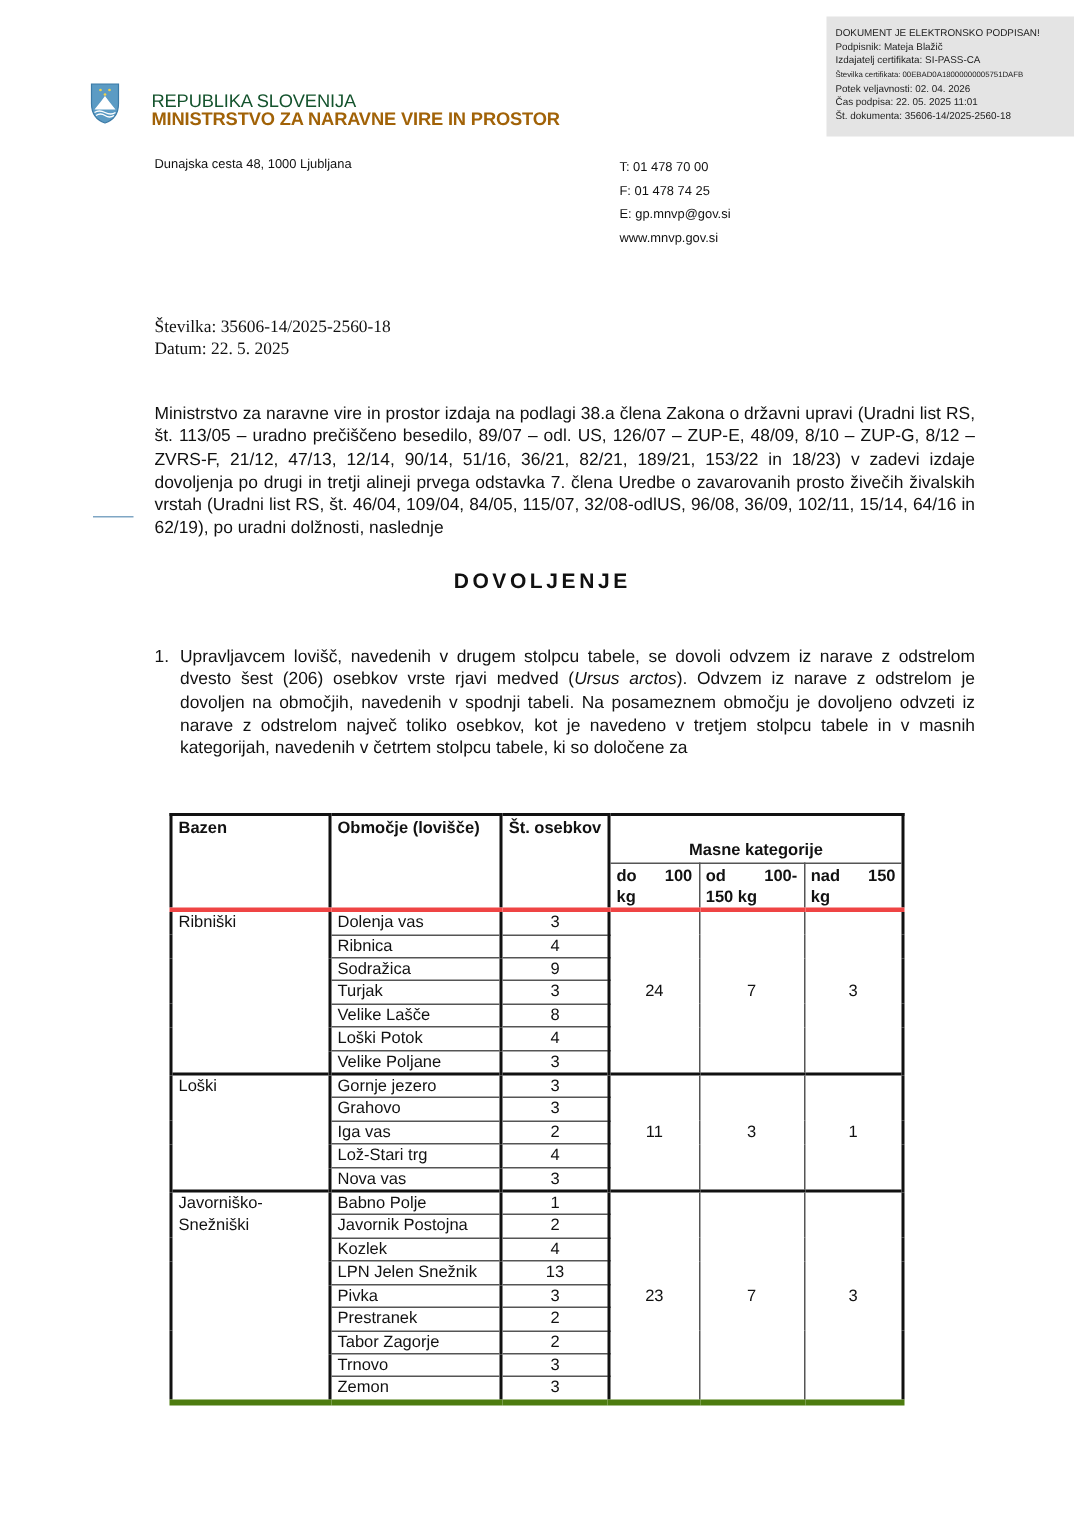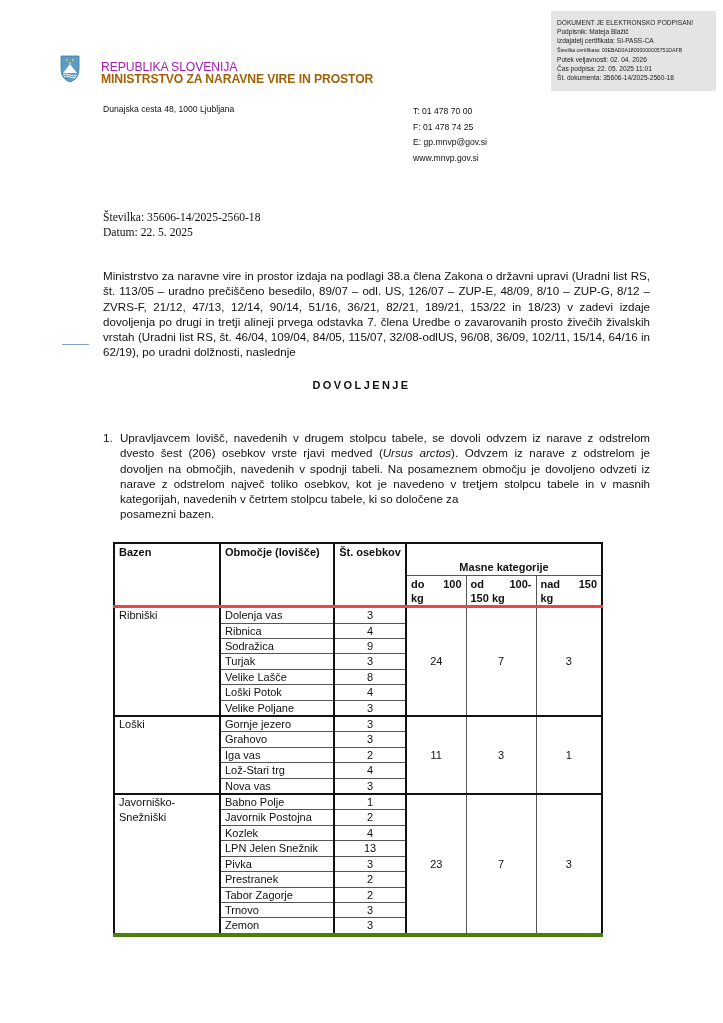--- a/index.html
+++ b/index.html
@@ -5,33 +5,33 @@
     html, body { margin: 0; padding: 0; background: #fff; }
     body { width: 723px; height: 1023px; position: relative; overflow: hidden;
            font-family: "Liberation Sans", sans-serif; color: #111; }
     .abs { position: absolute; }
 
     .sigbox { left: 551px; top: 11px; width: 165px; height: 80px; background: #e4e4e4;
               font-size: 6.6px; line-height: 9.2px; color: #222; box-sizing: border-box; padding: 7px 0 0 6px; }
     .sigbox .tiny { font-size: 5.2px; }
 
     .logo { left: 60px; top: 55px; width: 20px; height: 28px; }
-    .hdr1 { left: 101px; top: 60px; font-size: 12.2px; color: #a21caf; letter-spacing: -0.1px; }
+    .hdr1 { left: 101px; top: 60px; font-size: 12.2px; color: #14532d; letter-spacing: -0.1px; }
     .hdr2 { left: 101px; top: 72px; font-size: 12.2px; font-weight: bold; color: #a16207; letter-spacing: -0.1px; }
 
     .addr { left: 103px; top: 104px; font-size: 8.6px; }
     .contact { left: 413px; top: 104px; font-size: 8.6px; line-height: 15.5px; }
 
     .ref { left: 103px; top: 210px; font-size: 11.6px; line-height: 15.3px; font-family: Liberation Serif, serif; }
 
     .intro { left: 103px; top: 268px; width: 547px; font-size: 11.6px; line-height: 15.3px;
              text-align: justify; text-align-last: left; }
     .margin-line { left: 62px; top: 344px; width: 27px; height: 1px; background: #7fa6c4; }
 
-    .title { left: 0; width: 723px; top: 379px; text-align: center; font-size: 11px;
+    .title { left: 0; width: 723px; top: 379px; text-align: center; font-size: 14px;
              font-weight: bold; letter-spacing: 2.4px; }
 
     .item { left: 103px; top: 430px; width: 547px; font-size: 11.6px; line-height: 15.3px; }
     .item .num { position: absolute; left: 0; top: 0; }
     .item .txt { margin-left: 17px; text-align: justify; text-align-last: left; }
     .item .txt .last { display: block; text-align: left; }
 
     table.perm { position: absolute; left: 113px; top: 542px; border-collapse: collapse;
                  font-size: 11px; table-layout: fixed; }
     table.perm td, table.perm th { border: 1px solid #555; padding: 0 4px; vertical-align: top; }
@@ -85,21 +85,20 @@
 
 <div class="abs intro">Ministrstvo za naravne vire in prostor izdaja na podlagi 38.a člena Zakona o državni upravi (Uradni list RS, št. 113/05 – uradno prečiščeno besedilo, 89/07 – odl. US, 126/07 – ZUP-E, 48/09, 8/10 – ZUP-G, 8/12 – ZVRS-F, 21/12, 47/13, 12/14, 90/14, 51/16, 36/21, 82/21, 189/21, 153/22 in 18/23) v zadevi izdaje dovoljenja po drugi in tretji alineji prvega odstavka 7. člena Uredbe o zavarovanih prosto živečih živalskih vrstah (Uradni list RS, št. 46/04, 109/04, 84/05, 115/07, 32/08-odlUS, 96/08, 36/09, 102/11, 15/14, 64/16 in 62/19), po uradni dolžnosti, naslednje</div>
 <div class="abs margin-line"></div>
 
 <div class="abs title">DOVOLJENJE</div>
 
 <div class="abs item">
   <span class="num">1.</span>
   <div class="txt">
     <span>Upravljavcem lovišč, navedenih v drugem stolpcu tabele, se dovoli odvzem iz narave z odstrelom dvesto šest (206) osebkov vrste rjavi medved (</span><i>Ursus arctos</i><span>). Odvzem iz narave z odstrelom je dovoljen na območjih, navedenih v spodnji tabeli. Na posameznem območju je dovoljeno odvzeti iz narave z odstrelom največ toliko osebkov, kot je navedeno v tretjem stolpcu tabele in v masnih kategorijah, navedenih v četrtem stolpcu tabele, ki so določene za</span>
-    <span class="last">posamezni bazen.</span>
   </div>
 </div>
 
 <table class="perm" id="perm-table">
   <colgroup>
     <col style="width:106px">
       <col style="width:114px">
       <col style="width:72px">
     <col style="width:60px">
       <col style="width:70px">

